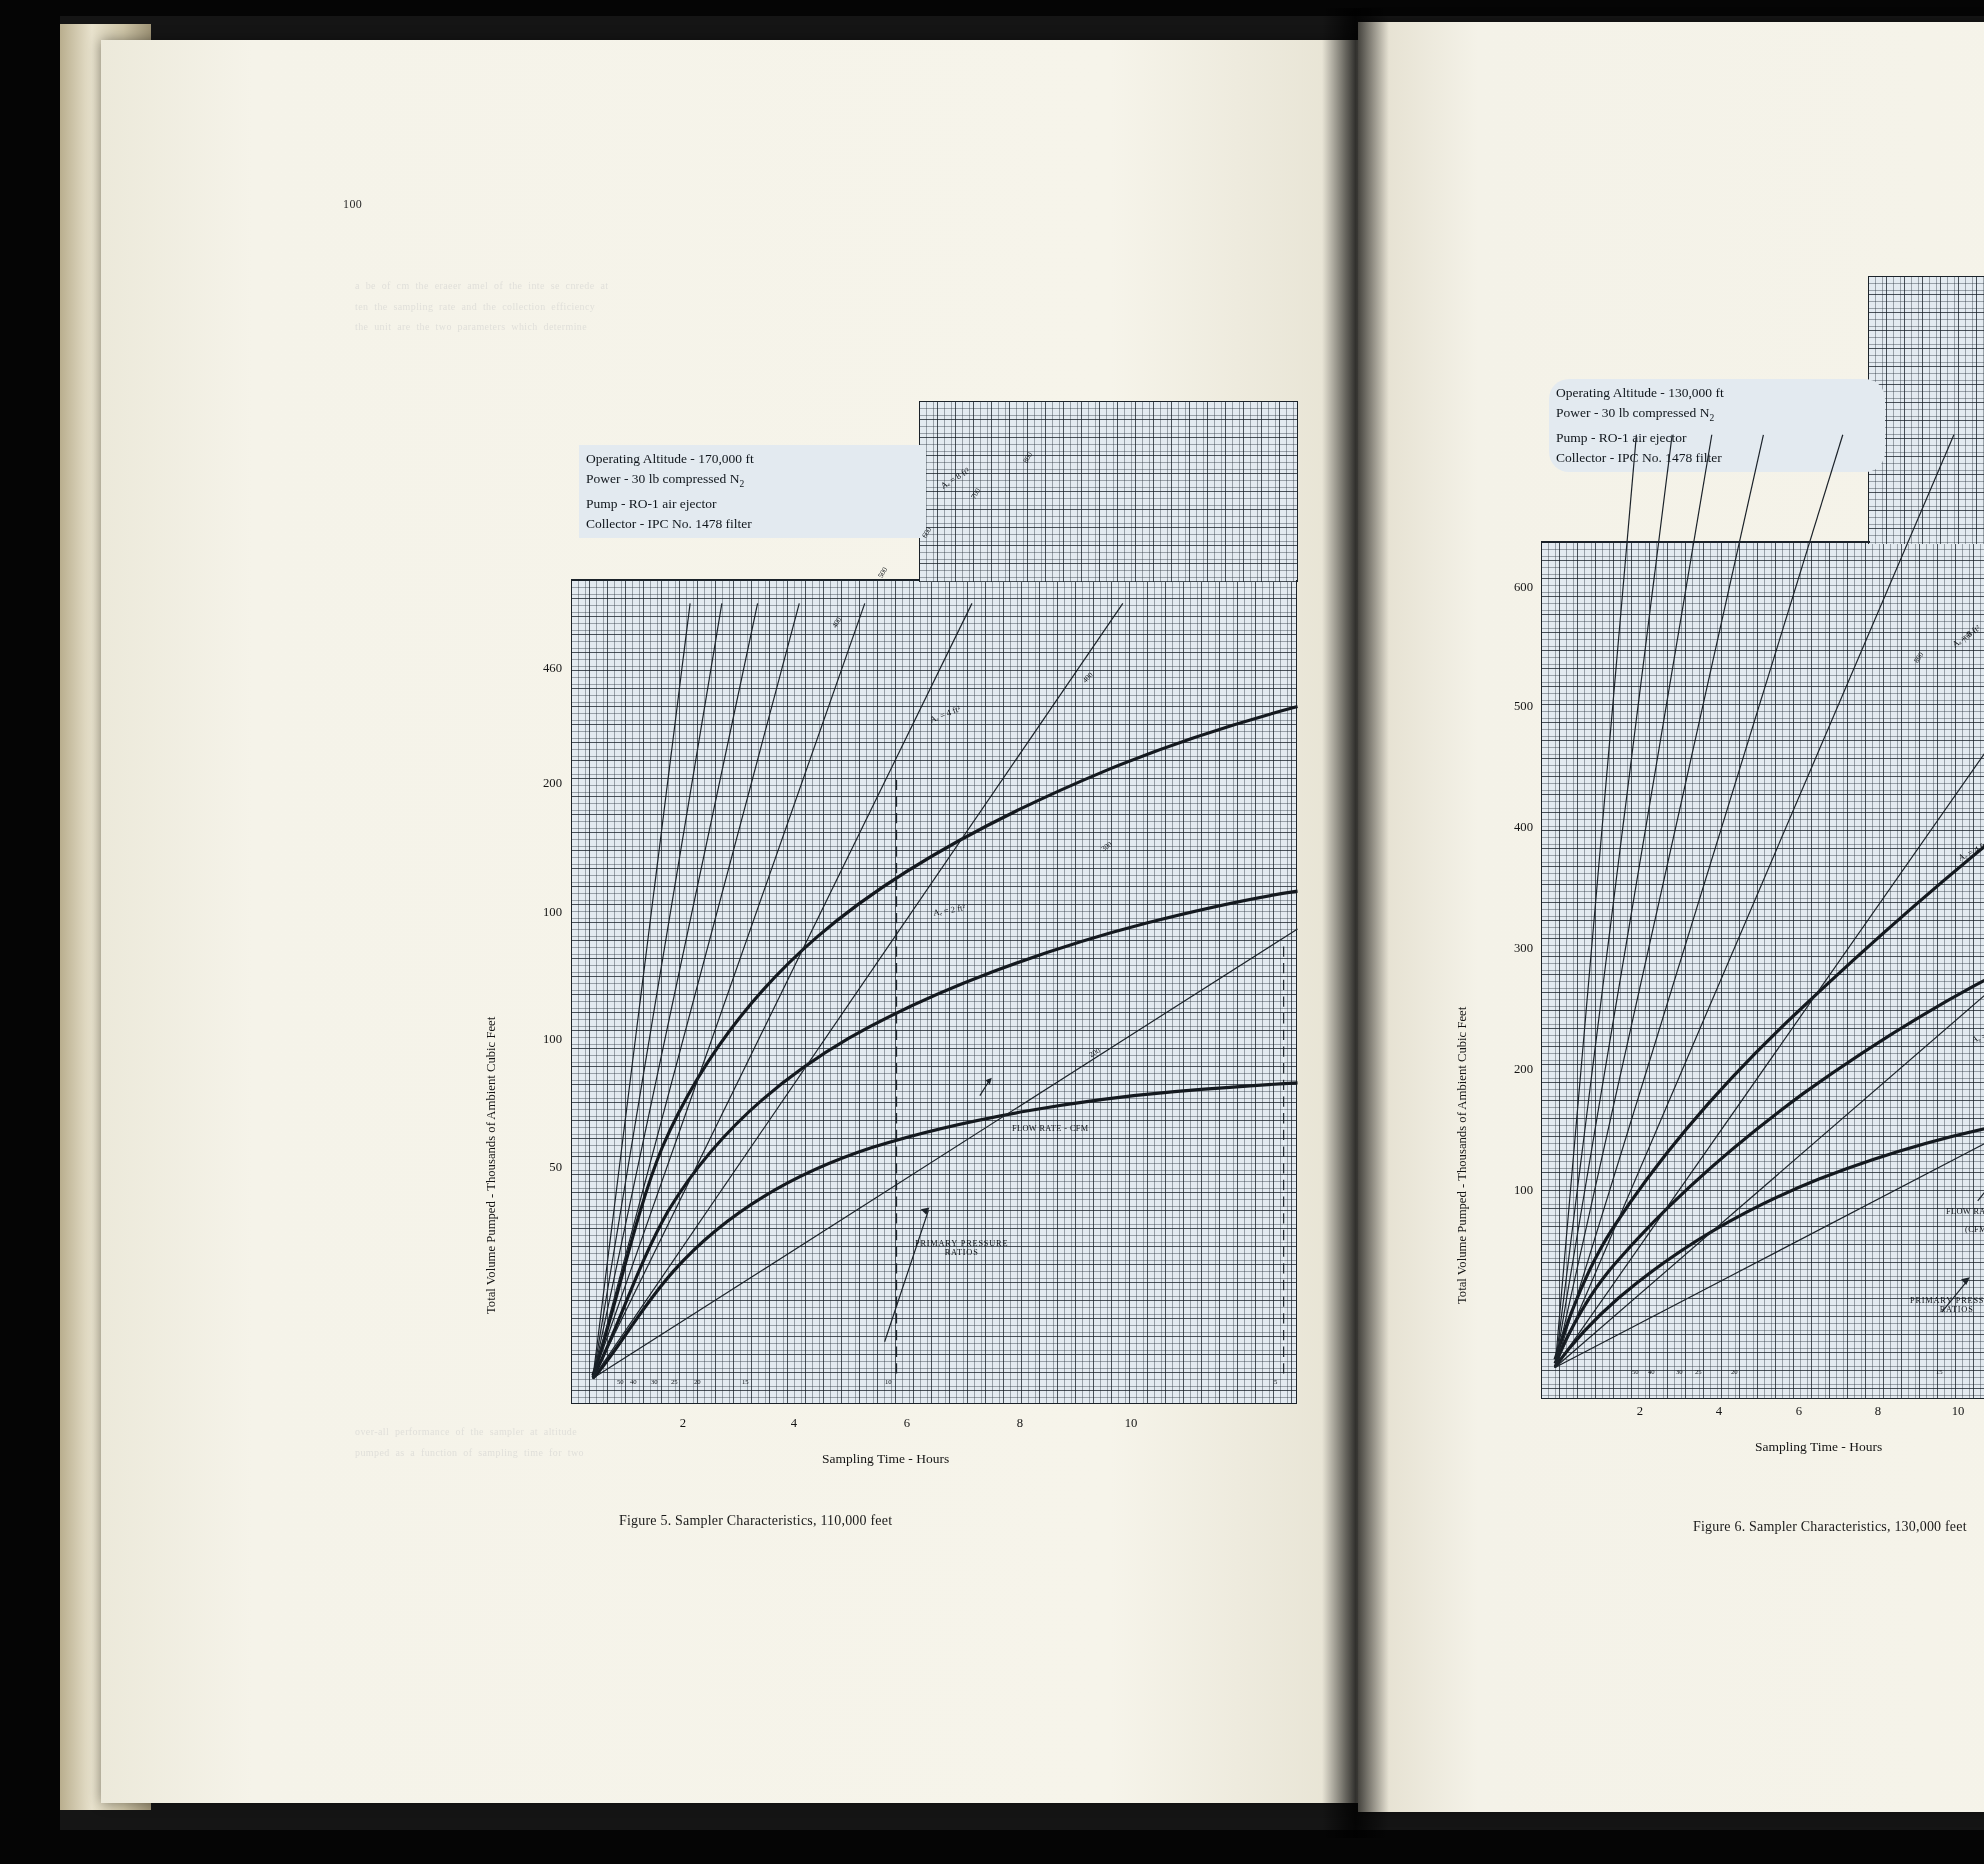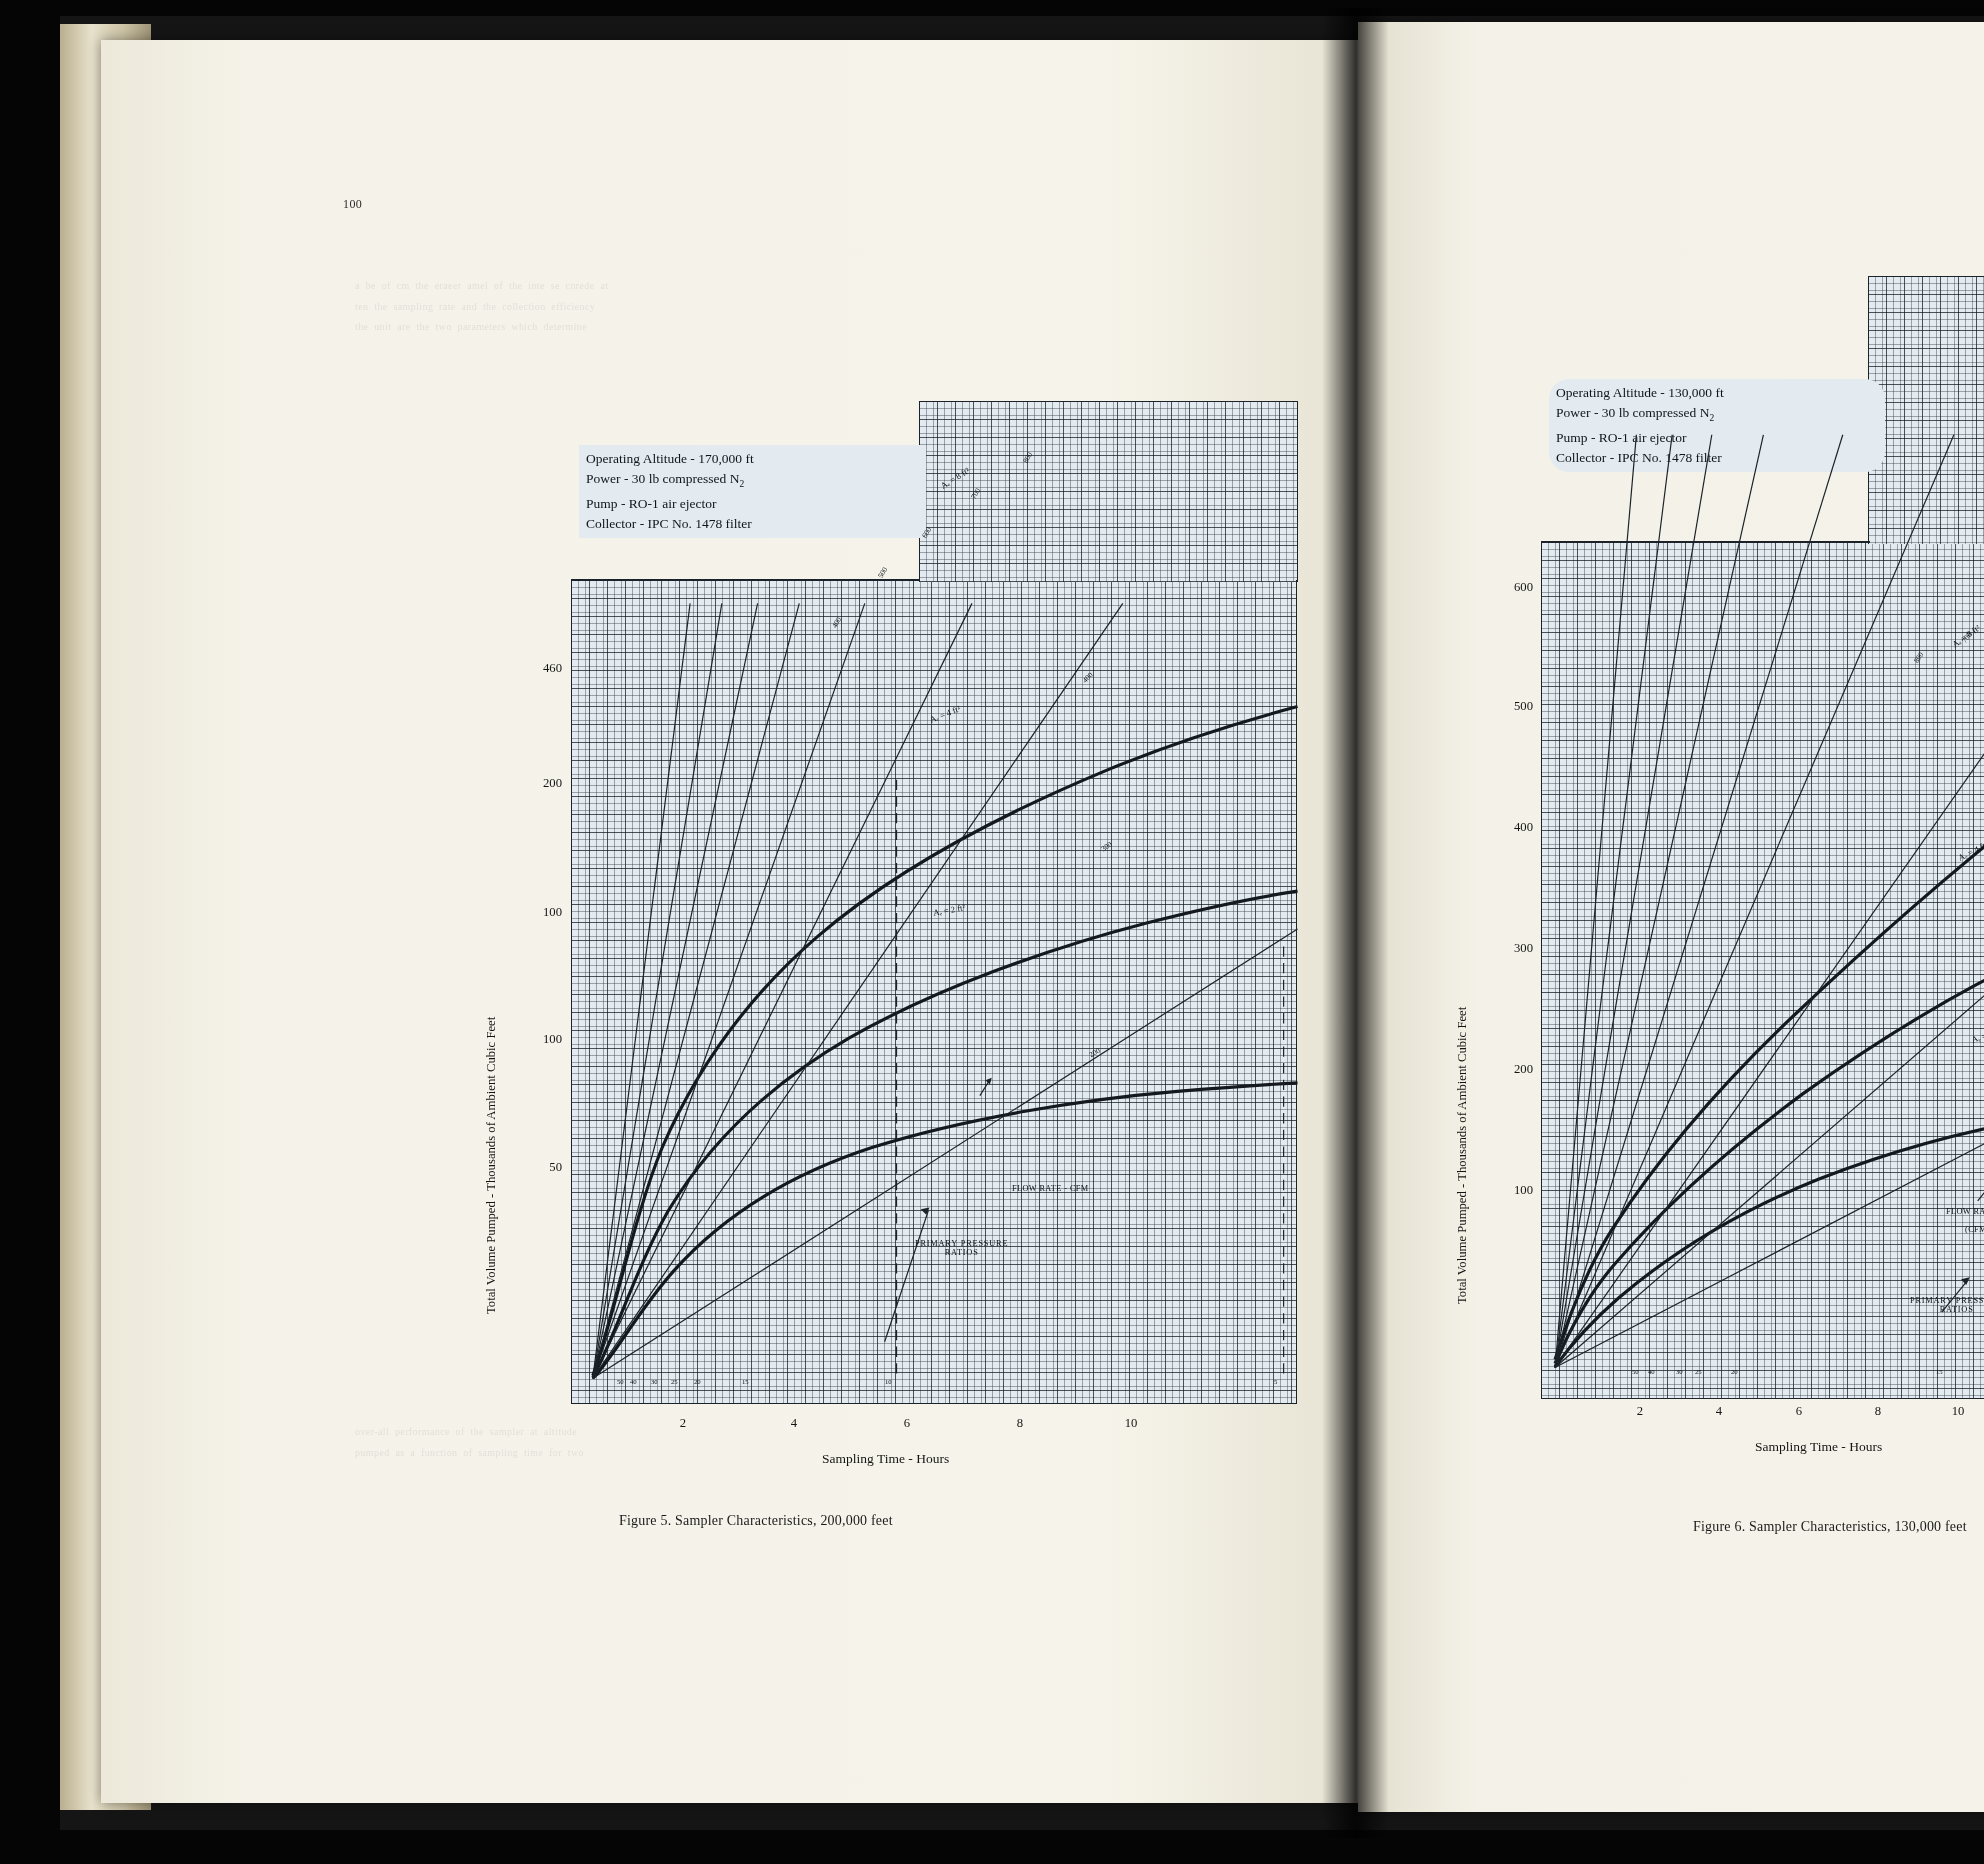--- a/index.html
+++ b/index.html
@@ -143,21 +143,21 @@
 
       <div class="smalllabel" style="left:921px;top:413px;transform:rotate(-60deg);">800</div>
       <div class="smalllabel" style="left:869px;top:449px;transform:rotate(-60deg);">700</div>
       <div class="smalllabel" style="left:820px;top:488px;transform:rotate(-60deg);">600</div>
       <div class="smalllabel" style="left:776px;top:528px;transform:rotate(-60deg);">500</div>
       <div class="smalllabel" style="left:730px;top:578px;transform:rotate(-60deg);">400</div>
       <div class="smalllabel" style="left:981px;top:633px;transform:rotate(-45deg);">400</div>
       <div class="smalllabel" style="left:1000px;top:802px;transform:rotate(-35deg);">300</div>
       <div class="smalllabel" style="left:988px;top:1008px;transform:rotate(-30deg);">200</div>
 
-      <div class="flowlbl" style="left:911px;top:1144px;">FLOW RATE - CFM</div>
+      <div class="flowlbl" style="left:911px;top:1084px;">FLOW RATE - CFM</div>
       <div class="ppr" style="left:814px;top:1199px;">PRIMARY&nbsp;PRESSURE<br>RATIOS</div>
 
       <div class="basenum" style="left:516px;top:1338px;">50</div>
       <div class="basenum" style="left:529px;top:1338px;">40</div>
       <div class="basenum" style="left:550px;top:1338px;">30</div>
       <div class="basenum" style="left:570px;top:1338px;">25</div>
       <div class="basenum" style="left:593px;top:1338px;">20</div>
       <div class="basenum" style="left:641px;top:1338px;">15</div>
       <div class="basenum" style="left:784px;top:1338px;">10</div>
       <div class="basenum" style="left:1173px;top:1338px;">5</div>
@@ -171,21 +171,21 @@
       <div class="xtick" style="left:564px;top:1376px;width:36px;">2</div>
       <div class="xtick" style="left:675px;top:1376px;width:36px;">4</div>
       <div class="xtick" style="left:788px;top:1376px;width:36px;">6</div>
       <div class="xtick" style="left:901px;top:1376px;width:36px;">8</div>
       <div class="xtick" style="left:1012px;top:1376px;width:36px;">10</div>
 
       <div class="axis-label-x" style="left:721px;top:1411px;">Sampling Time - Hours</div>
       <div class="axis-label-y" style="left:383px;top:1274px;">Total Volume Pumped - Thousands of Ambient Cubic Feet</div>
     </div>
 
-    <div class="caption" style="left:518px;top:1473px;">Figure 5.   Sampler Characteristics,  200,000 feet</div>
+    <div class="caption" style="left:518px;top:1473px;">Figure 5.   Sampler Characteristics,  110,000 feet</div>
   </div>
 
   <div class="page page-right">
 
     <div class="figure">
 
       <div class="plotbox" style="left:183px;top:520px;width:582px;height:857px;">
         <div class="fine-grid"></div>
         <div class="coarse-grid"></div>
       </div>

